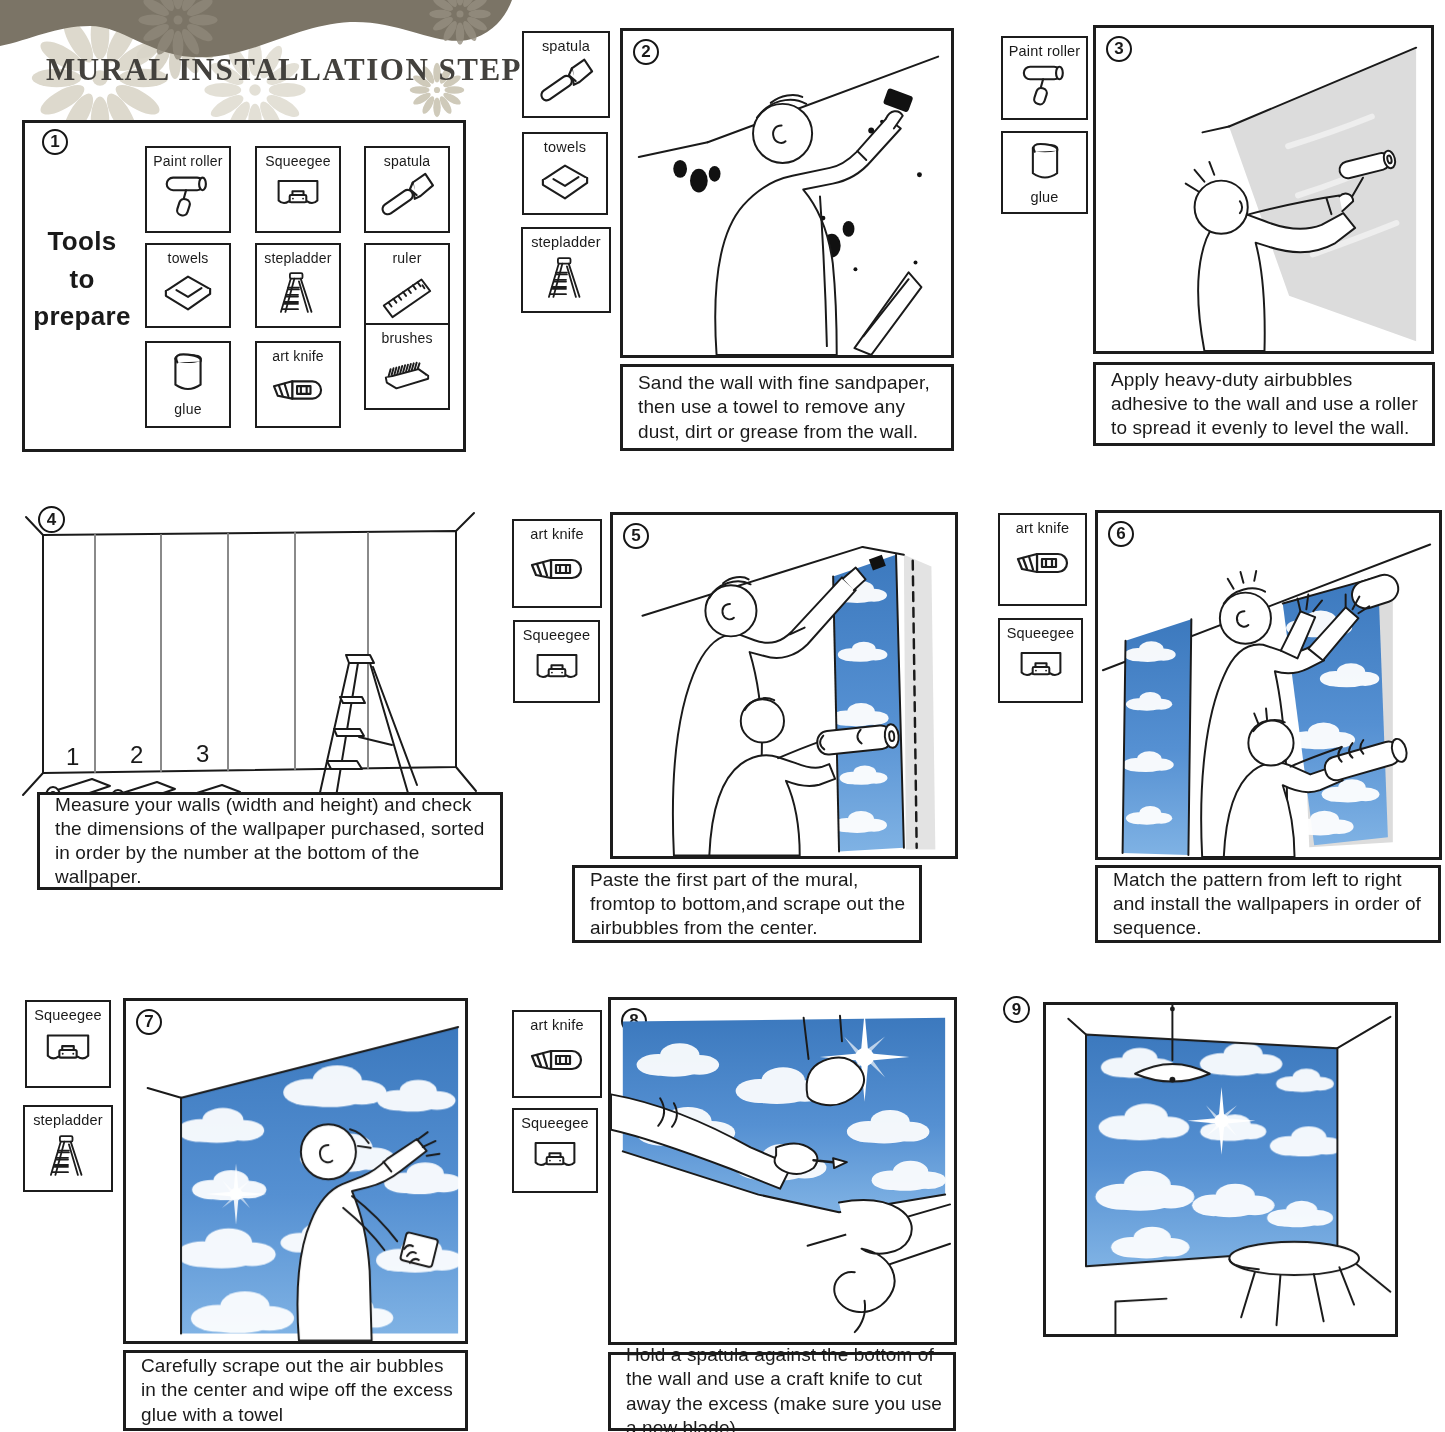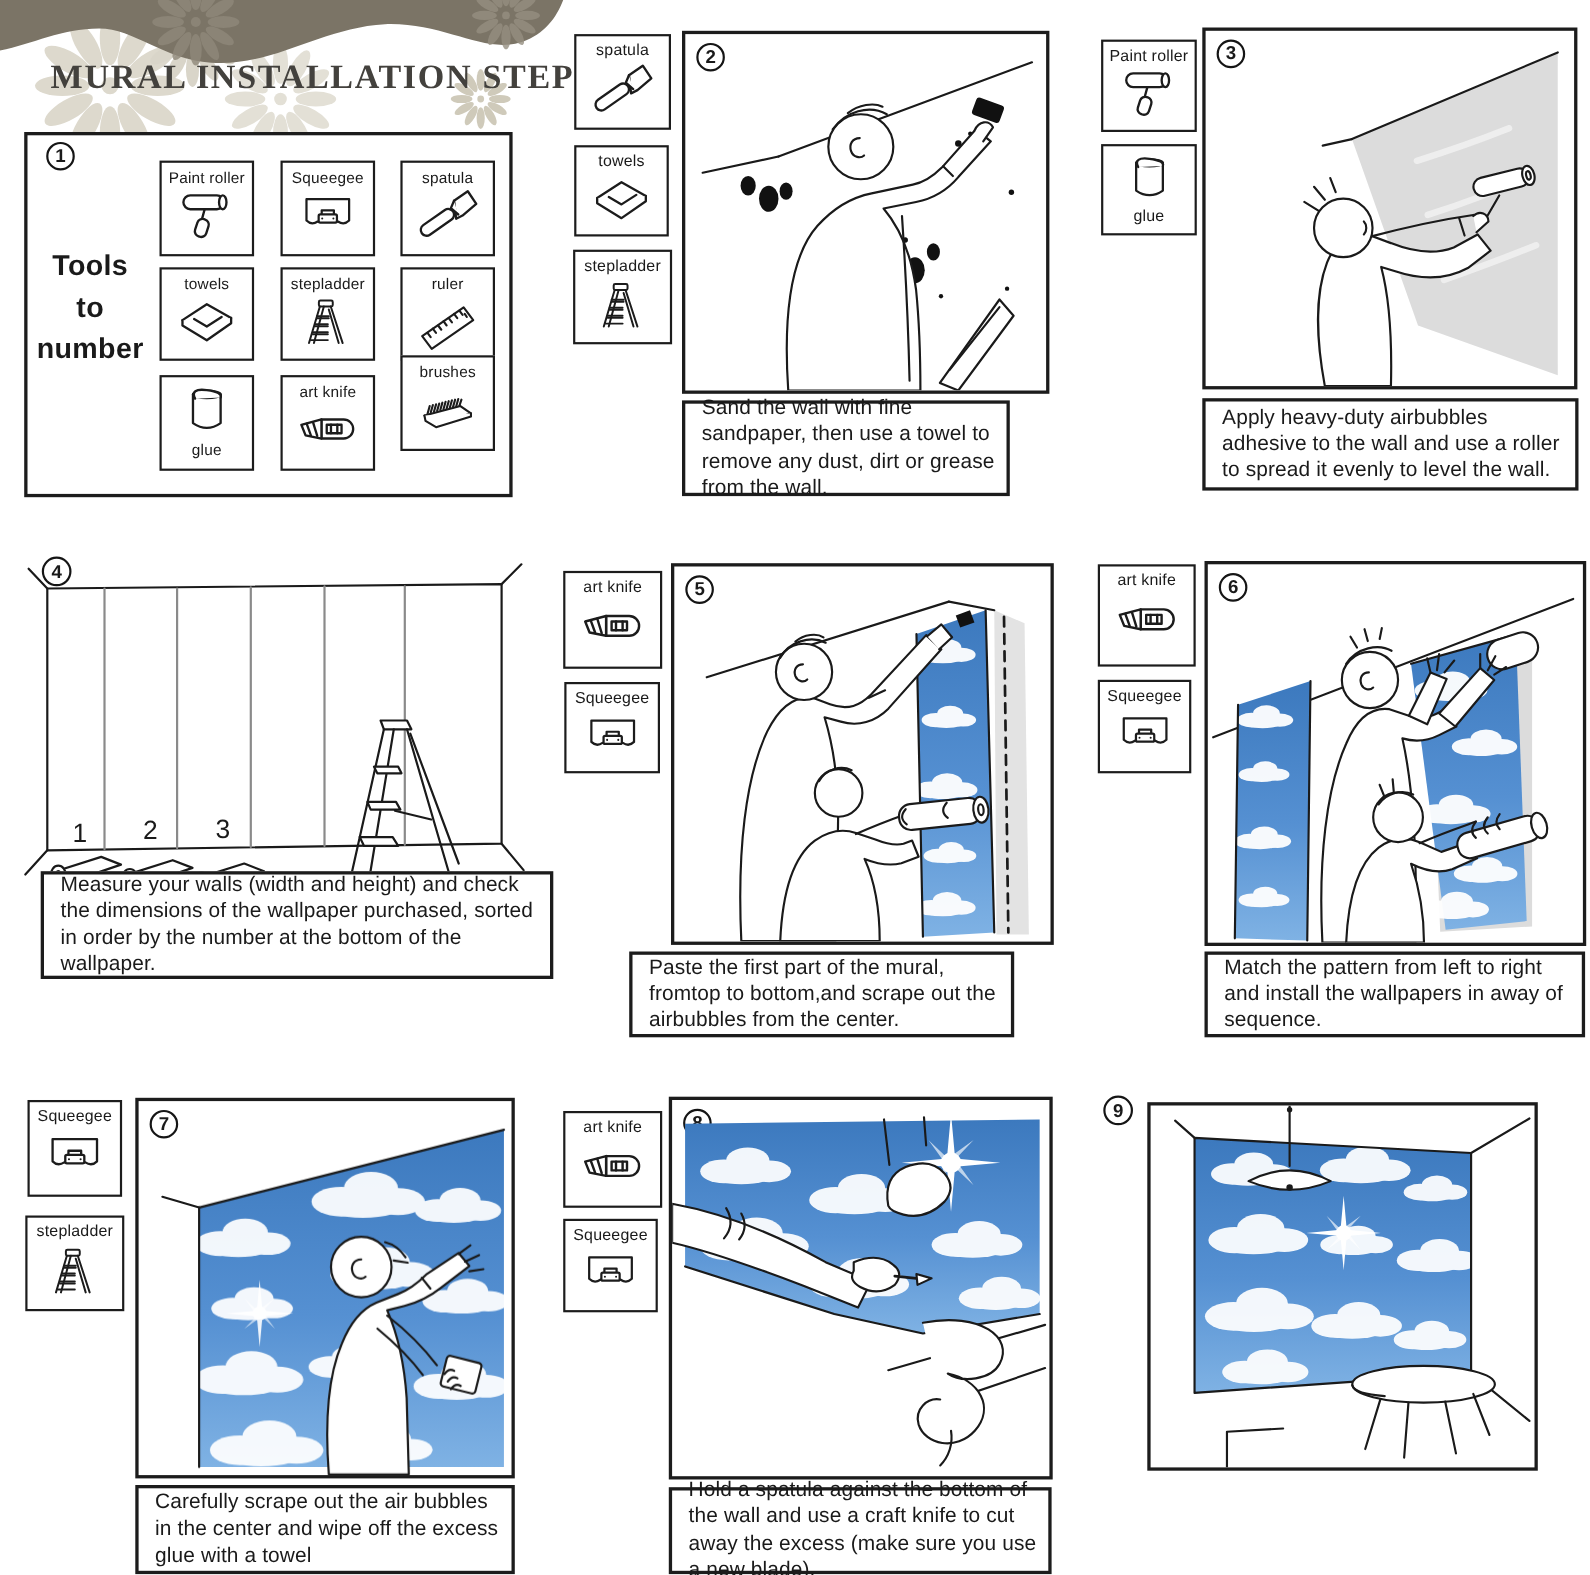--- a/index.html
+++ b/index.html
@@ -153,21 +153,21 @@
   <use href="#g-flower" xlink:href="#g-flower" fill="#8f887a" transform="translate(178,20) scale(0.9)" opacity=".8"></use>
   <use href="#g-flower" xlink:href="#g-flower" fill="#968f81" transform="translate(460,14) scale(0.7)" opacity=".8"></use>
 </svg>
 <div class="abs title" style="left:46px;top:52px">MURAL INSTALLATION STEPS</div>
 
 <div class="abs panel" style="left:22px;top:120px;width:444px;height:332px">
   <span class="abs num" style="left:17px;top:6px;width:26px;height:26px">1</span>
   <div class="abs heading" style="left:2px;top:100px;width:110px">
     <div>Tools</div>
     <div>to</div>
-    <div>number</div>
+    <div>prepare</div>
   </div>
 
   <div class="abs card" style="left:120px;top:23px;width:86px;height:87px">
     <span class="card-lbl">Paint roller</span>
     <svg class="tool-icon" width="58" height="52" viewBox="0 0 60 52">
       <g stroke="#1c1c1c" stroke-width="2.2" fill="#fff" stroke-linecap="round" stroke-linejoin="round">
             <use href="#g-tool-paint-roller" xlink:href="#g-tool-paint-roller"></use>
           </g>
         </svg>
   </div>
@@ -287,21 +287,21 @@
       <circle cx="162" cy="104" r="30" fill="#fff"></circle>
       <path d="M136,88 C148,71 170,65 186,74"></path>
       <path d="M150,73 C160,65 174,63 182,67"></path>
       <path d="M161,96 c-7,0 -10,6 -8,12 c2,6 9,7 12,4"></path>
       <path d="M200,168 C204,228 206,278 207,320"></path>
       <polygon points="235,322 290,245 303,260 252,329" fill="#fff"></polygon>
       <path d="M244,310 L290,252"></path>
     </g>
   </svg>
 </div>
-<div class="abs caption" style="left:620px;top:364px;width:298px;height:87px">
+<div class="abs caption" style="left:620px;top:364px;width:334px;height:87px">
   <span>Sand the wall with fine sandpaper, then use a towel to remove any dust, dirt or grease from the wall.</span>
 </div>
 
 <div class="abs chip" style="left:1001px;top:36px;width:87px;height:84px">
   <span class="chip-lbl">Paint roller</span>
   <svg class="tool-icon" width="58" height="50" viewBox="0 0 60 52">
     <g stroke="#1c1c1c" stroke-width="2.2" fill="#fff" stroke-linecap="round" stroke-linejoin="round">
           <use href="#g-tool-paint-roller" xlink:href="#g-tool-paint-roller"></use>
         </g>
       </svg>
@@ -521,21 +521,21 @@
         <rect x="230" y="240" width="78" height="24" rx="11" fill="#fff"></rect>
         <ellipse cx="308" cy="252" rx="7" ry="12" fill="#fff"></ellipse>
       </g>
       <path d="M248,238 q-7,9 0,15"></path>
           <path d="M259,234 q-7,9 0,15"></path>
           <path d="M270,231 q-6,8 0,14"></path>
     </g>
   </svg>
 </div>
 <div class="abs caption" style="left:1095px;top:865px;width:346px;height:78px">
-  <span>Match the pattern from left to right and install the wallpapers in away of sequence.</span>
+  <span>Match the pattern from left to right and install the wallpapers in order of sequence.</span>
 </div>
 
 <div class="abs chip" style="left:25px;top:1000px;width:86px;height:88px">
   <span class="chip-lbl">Squeegee</span>
   <svg class="tool-icon" width="58" height="50" viewBox="0 0 60 52">
     <g stroke="#1c1c1c" stroke-width="2.2" fill="#fff" stroke-linecap="round" stroke-linejoin="round">
           <use href="#g-tool-squeegee" xlink:href="#g-tool-squeegee"></use>
         </g>
       </svg>
 </div>

